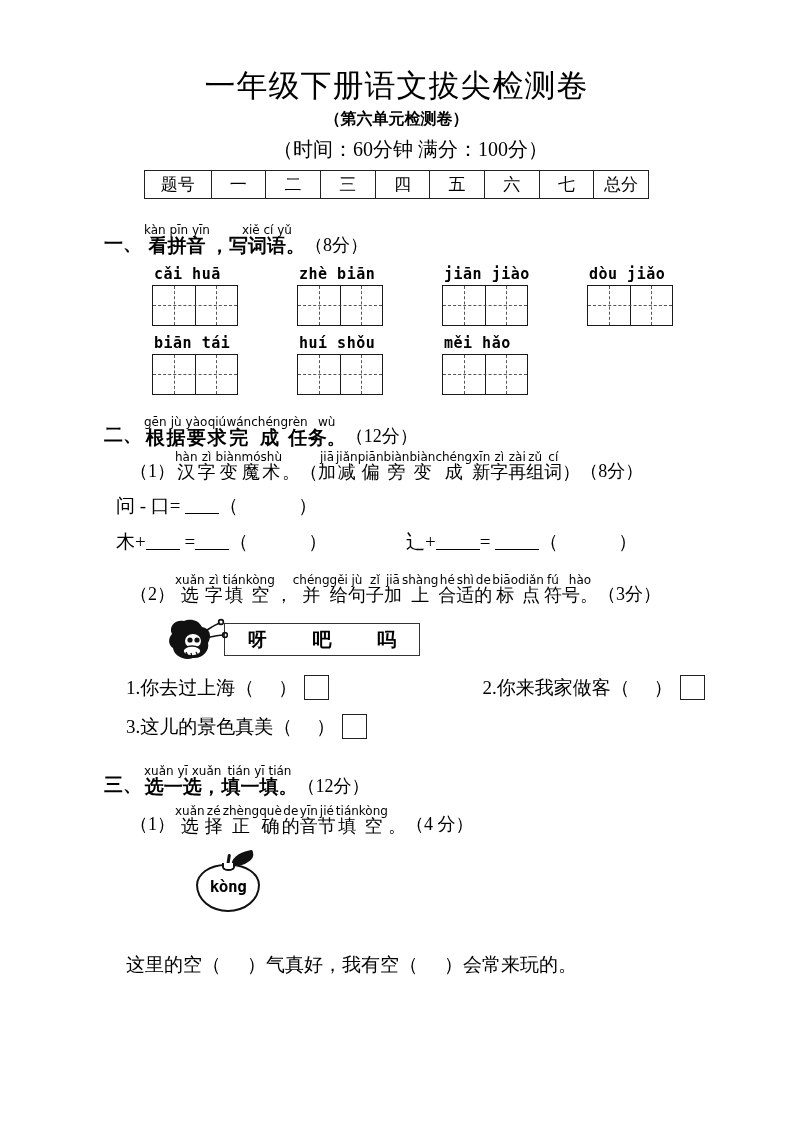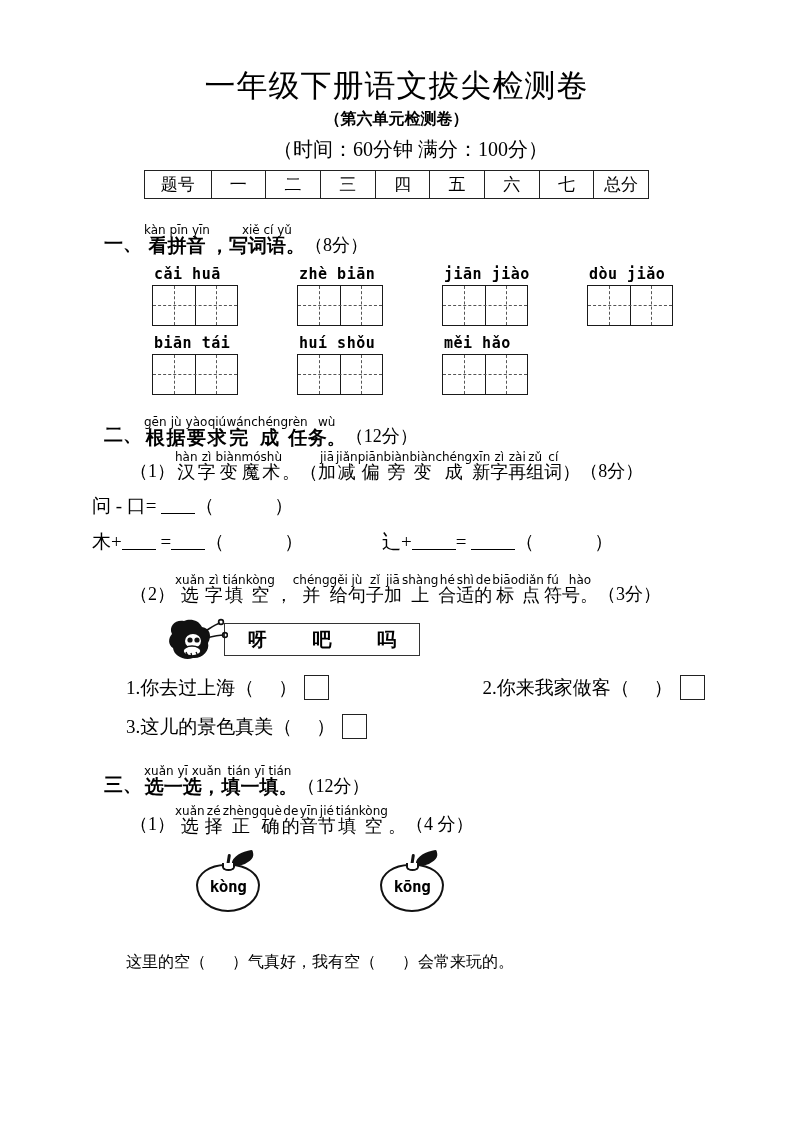--- a/index.html
+++ b/index.html
@@ -162,21 +162,21 @@
     top: 0; bottom: 0;
     width: 0;
     border-left: 1px dashed #555;
   }
   .tzg .dash-v.q1 { left: 25%; }
   .tzg .dash-v.q3 { left: 75%; }
 
   
   .eq-row {
     display: flex;
-    padding-left: 92px;
+    padding-left: 116px;
     margin-top: 10px;
     font-size: 19px;
     font-family: "Liberation Serif", serif;
   }
   .eq-item {
     width: 290px;
     white-space: nowrap;
   }
   .blank {
     display: inline-block;
@@ -306,21 +306,21 @@
     width: 64px;
     text-align: center;
     font-family: "DejaVu Sans Mono", "Liberation Mono", monospace;
     font-size: 16px;
     font-weight: bold;
     letter-spacing: -0.5px;
   }
   .fill-sentence {
     padding-left: 126px;
     margin-top: 40px;
-    font-size: 16px;
+    font-size: 19px;
     font-family: "Liberation Serif", serif;
     white-space: nowrap;
   }
   .fill-sentence .gap-paren { display:inline-block; width: 26px; }
 </style>
 </head>
 <body>
 
 <div class="page">
 
@@ -751,28 +751,19 @@
   <div class="apple-row">
     <div class="apple-wrap">
       <div class="apple">
         <div class="apple-leaf"></div>
         <div class="apple-stem"></div>
         <div class="apple-body"></div>
         <div class="apple-notch"></div>
         <div class="apple-text">kòng</div>
       </div>
     </div>
-    <div class="apple-wrap">
-      <div class="apple">
-        <div class="apple-leaf"></div>
-        <div class="apple-stem"></div>
-        <div class="apple-body"></div>
-        <div class="apple-notch"></div>
-        <div class="apple-text">kōng</div>
-      </div>
-    </div>
   </div>
 
   <div class="fill-sentence">
     <span>这里的空（</span><span class="gap-paren"></span><span>）气真好，我有空（</span><span class="gap-paren"></span><span>）会常来玩的。</span>
   </div>
 
 </div>
 
 </body></html>

